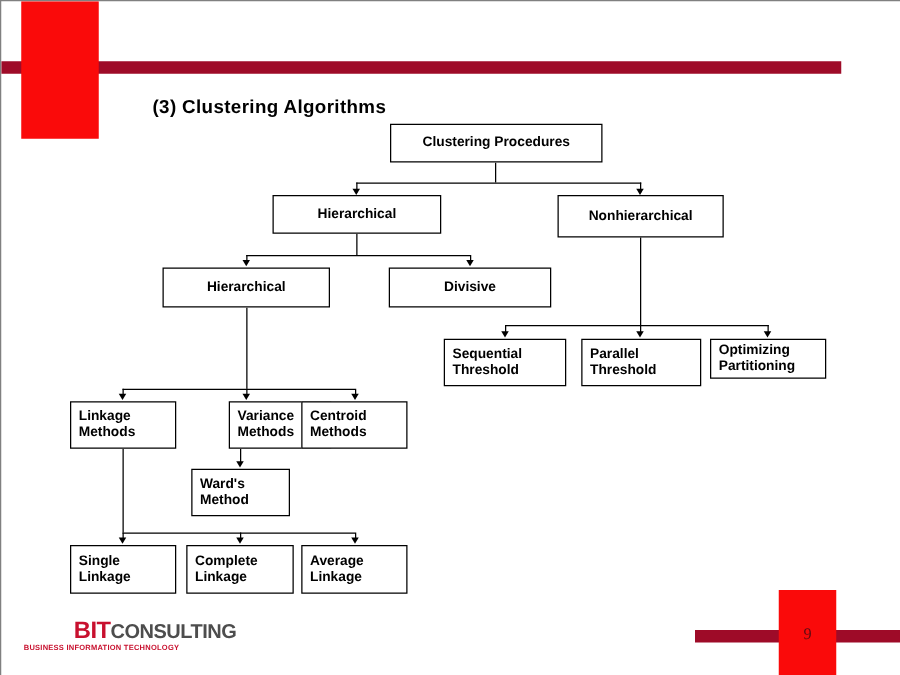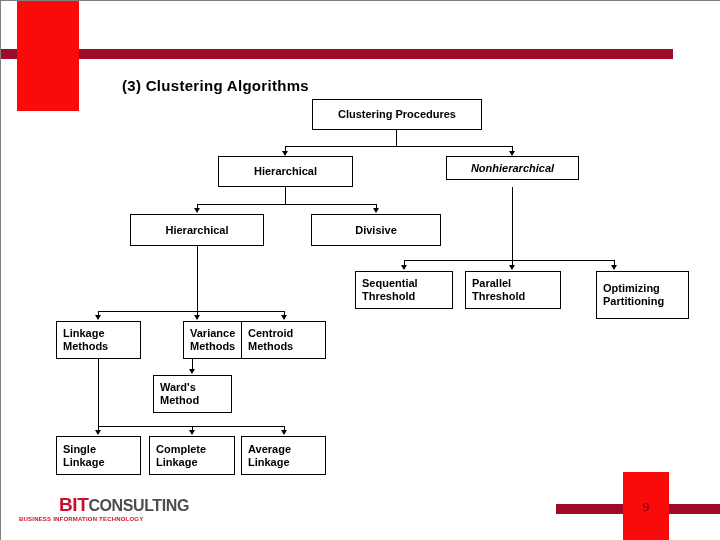--- a/index.html
+++ b/index.html
@@ -199,21 +199,21 @@
   <div class="arrow" style="left:280px; top:429px;"></div>
 
   <div class="node" style="left:311px; top:98px; width:170px; height:31px;">
     <span>Clustering Procedures</span>
   </div>
 
   <div class="node" style="left:217px; top:155px; width:135px; height:31px;">
     <span>Hierarchical</span>
   </div>
 
-  <div class="node" style="left:445px; top:155px; width:133px; height:24px;font-style:italic;">
+  <div class="node" style="left:445px; top:155px; width:133px; height:34px;">
     <span>Nonhierarchical</span>
   </div>
 
   <div class="node" style="left:129px; top:213px; width:134px; height:32px;">
     <span>Hierarchical</span>
   </div>
 
   <div class="node" style="left:310px; top:213px; width:130px; height:32px;">
     <span>Divisive</span>
   </div>
@@ -225,21 +225,21 @@
     </span>
   </div>
 
   <div class="node left-align" style="left:464px; top:270px; width:96px; height:38px;">
     <span>
       <span>Parallel</span><br>
       <span>Threshold</span>
     </span>
   </div>
 
-  <div class="node left-align" style="left:567px; top:270px; width:93px; height:48px;margin-left:28px;">
+  <div class="node left-align" style="left:567px; top:270px; width:93px; height:32px;">
     <span>
       <span>Optimizing</span><br>
       <span>Partitioning</span>
     </span>
   </div>
 
   <div class="node left-align" style="left:55px; top:320px; width:85px; height:38px;">
     <span>
       <span>Linkage</span><br>
       <span>Methods</span>

